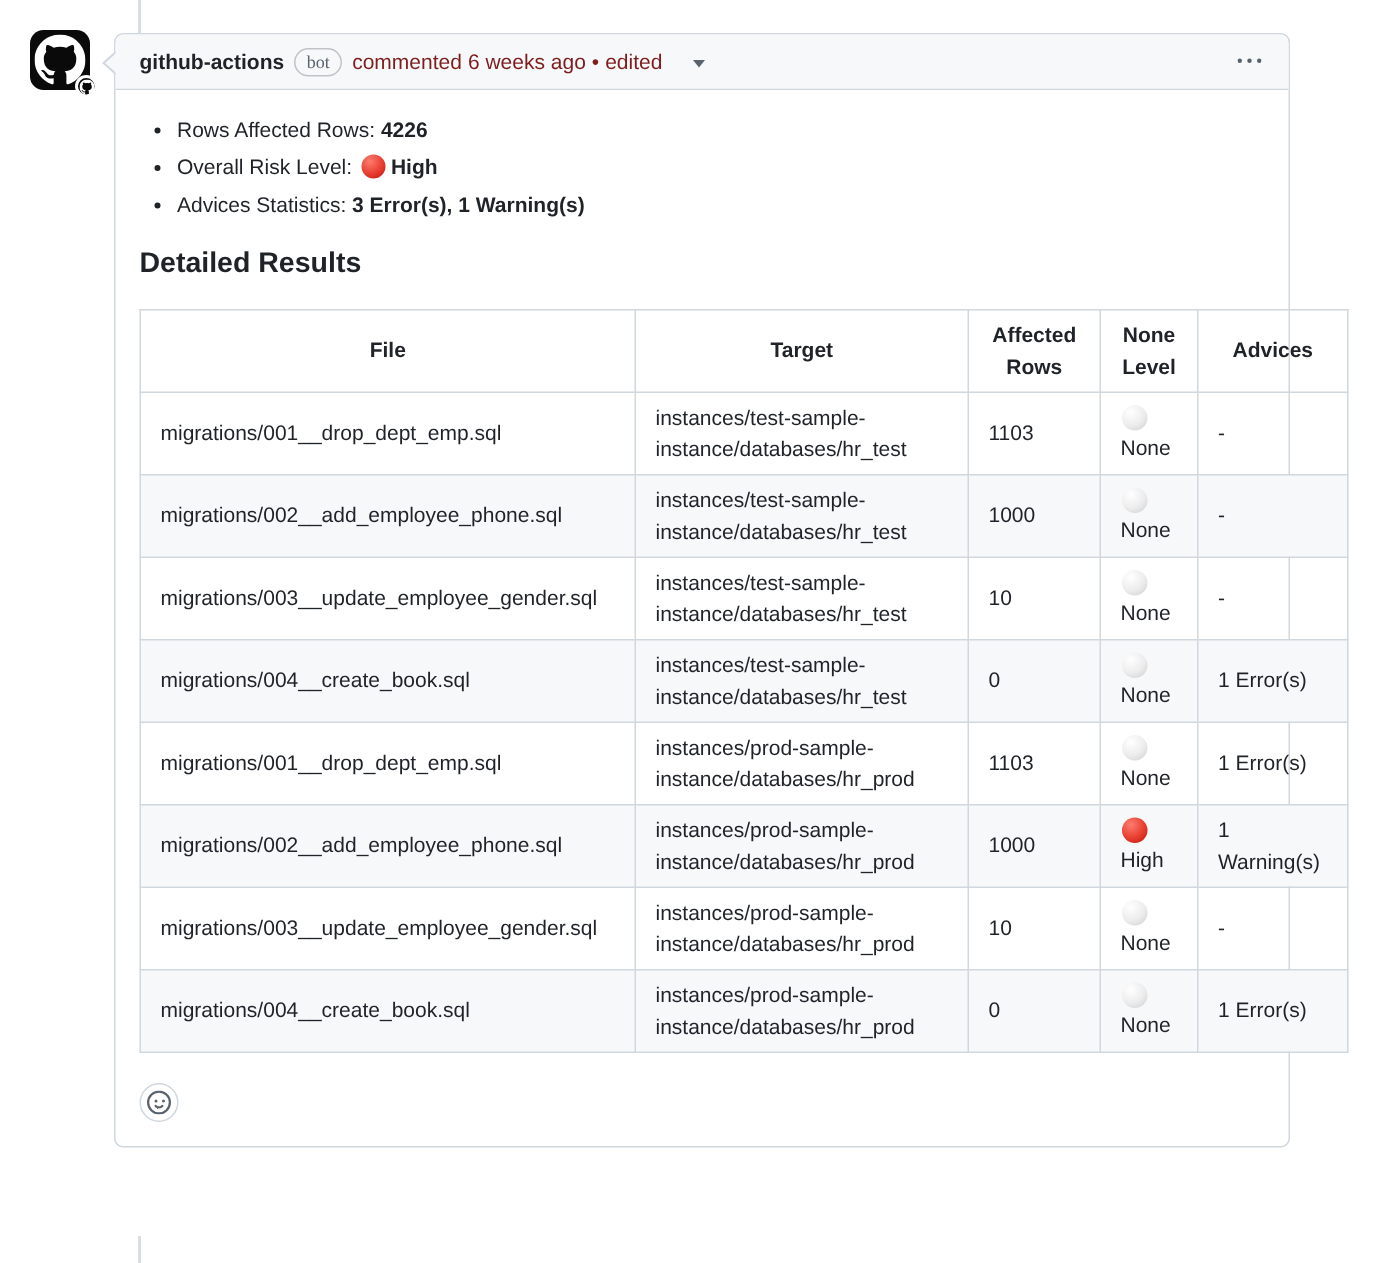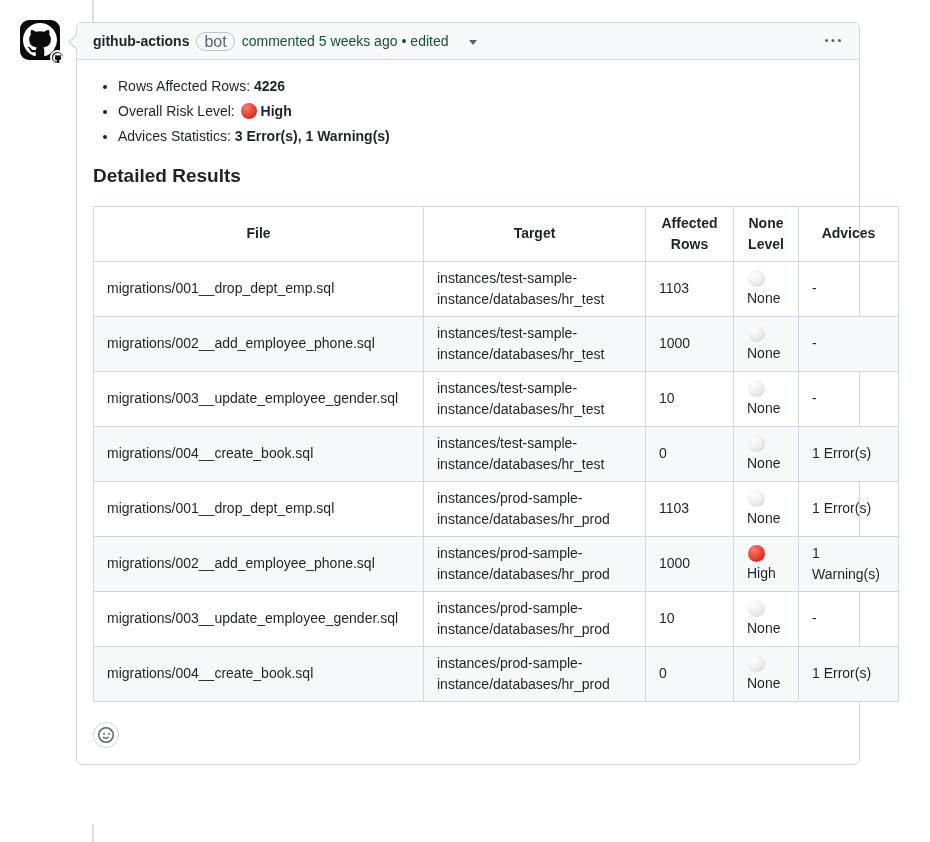--- a/index.html
+++ b/index.html
@@ -45,23 +45,23 @@
     border-right:9px solid #d0d7de;
   }
   .comment-header::after {
     content:""; position:absolute; left:-7.5px; top:11px;
     border:8px solid transparent; border-left-width:0;
     border-right:9px solid #f6f8fa;
   }
   .author { font-weight:700; color:#1f2328; text-decoration:none; cursor:pointer; }
   .bot-badge {
     border:1px solid rgba(31,35,40,0.25); border-radius:999px;
-    padding:0 7px; font-size:16px; line-height:17px; color:#59636e;
-  }
-  .meta-group { display:flex; align-items:flex-end; gap:4px; color:#14532d; }
+    padding:0 7px; font-size:12px; line-height:17px; color:#59636e;font-family:Liberation Serif, serif;
+  }
+  .meta-group { display:flex; align-items:flex-end; gap:4px; color:#7f1d1d; }
   .timestamp { cursor:pointer; }
   .edited-btn { display:flex; align-items:center; gap:20px; cursor:pointer; }
   .caret-down {
     width:0; height:0; border-left:4px solid transparent;
     border-right:4px solid transparent; border-top:5px solid #59636e;
     margin-top:2px;
   }
   .kebab-btn {
     margin-left:auto; background:none; border:none; padding:2px;
     color:#59636e; cursor:pointer; display:flex; align-items:center;
@@ -121,21 +121,21 @@
         </svg>
     </span>
   </div>
 
   <div class="comment">
     <div class="comment-header">
       <span class="author">github-actions</span>
       <span class="bot-badge">bot</span>
       <span class="meta-group">
         <span>commented</span>
-        <span class="timestamp">5 weeks ago</span>
+        <span class="timestamp">6 weeks ago</span>
         <span>•</span>
         <span class="edited-btn">
           <span>edited</span>
           <span class="caret-down"></span>
         </span>
       </span>
       <button class="kebab-btn">
         <svg width="16" height="16" viewBox="0 0 16 16" fill="currentColor">
             <path d="M8 9a1.5 1.5 0 1 0 0-3 1.5 1.5 0 0 0 0 3ZM1.5 9a1.5 1.5 0 1 0 0-3 1.5 1.5 0 0 0 0 3Zm13 0a1.5 1.5 0 1 0 0-3 1.5 1.5 0 0 0 0 3Z"></path>
           </svg>

